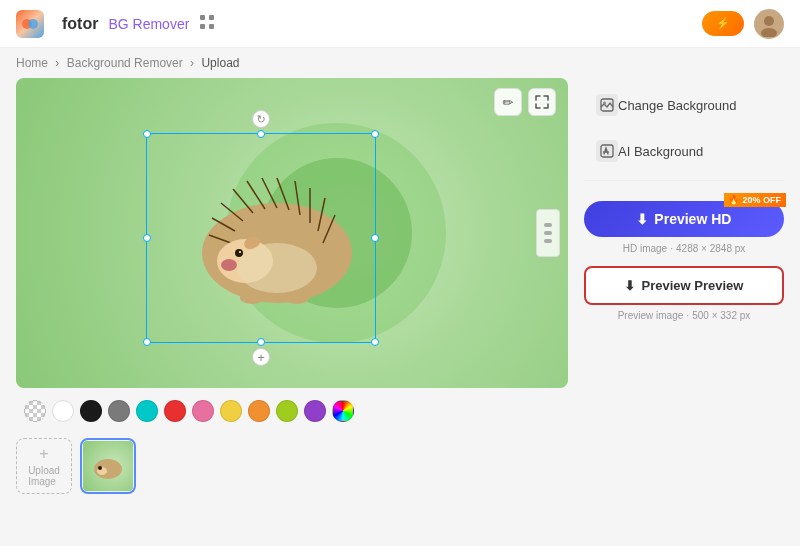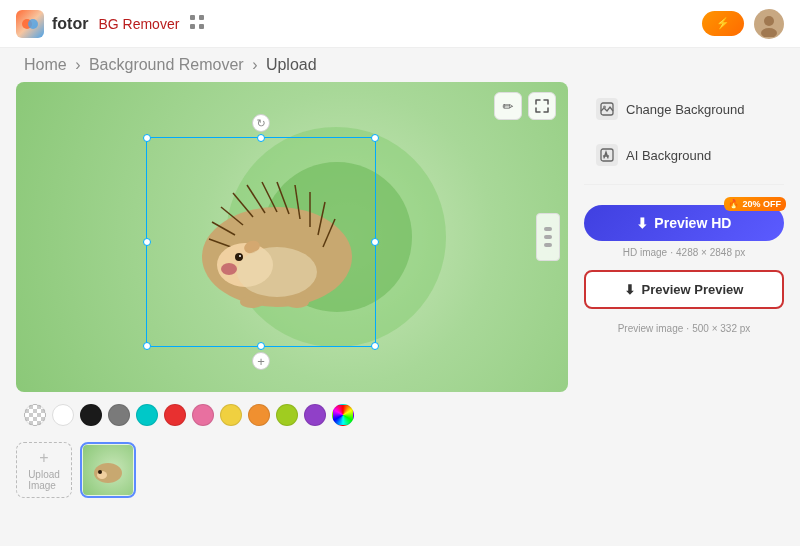--- a/index.html
+++ b/index.html
@@ -24,42 +24,42 @@
       justify-content: space-between;
     }
     .header-left {
       display: flex;
       align-items: center;
       gap: 10px;
     }
     .logo {
       display: flex;
       align-items: center;
-      gap: 8px;
+      gap: 18px;
     }
     .logo-icon {
       width: 28px;
       height: 28px;
       border-radius: 6px;
       background: linear-gradient(135deg, #ff6b35, #f7c59f, #4da3e8);
       display: flex;
       align-items: center;
       justify-content: center;
       font-size: 10px;
       color: white;
       font-weight: bold;
     }
     .logo-text {
       font-size: 16px;
       font-weight: 600;
       color: #333;
     }
     .tool-name {
       font-size: 14px;
-      color: #b91c1c;
+      color: #8b5cf6;
       font-weight: 500;
     }
     .grid-icon {
       color: #888;
       font-size: 16px;
       cursor: pointer;
     }
     .header-right {
       display: flex;
       align-items: center;
@@ -86,22 +86,22 @@
       background: #c8a882;
       overflow: hidden;
       display: flex;
       align-items: center;
       justify-content: center;
       font-size: 18px;
     }
 
     
     .breadcrumb {
-      padding: 8px 24px;
-      font-size: 16px;
+      padding: 8px 16px;
+      font-size: 12px;
       color: #888;
       background: #f5f5f5;
     }
     .breadcrumb a { color: #888; text-decoration: none; }
     .breadcrumb .current { color: #555; font-weight: 500; }
     .breadcrumb .sep { margin: 0 4px; }
 
     
     .main {
       display: flex;
@@ -352,21 +352,21 @@
       width: 200px;
       flex-shrink: 0;
       padding-top: 6px;
       display: flex;
       flex-direction: column;
       gap: 4px;
     }
     .panel-option {
       display: flex;
       align-items: center;
-      gap: 8px;
+      gap: 0;
       padding: 10px 12px;
       border-radius: 8px;
       cursor: pointer;
       color: #444;
       font-size: 13px;
       font-weight: 500;
       background: transparent;
       transition: background 0.15s;
     }
     .panel-option-icon {
@@ -402,21 +402,21 @@
     }
     .discount-badge {
       position: absolute;
       top: -8px;
       right: -2px;
       background: linear-gradient(135deg, #ff9500, #ff6b00);
       color: white;
       font-size: 9px;
       font-weight: 700;
       padding: 2px 5px;
-      border-radius: 6px;
+      border-radius: 0;
       white-space: nowrap;
     }
     .hd-info {
       font-size: 10px;
       color: #999;
       text-align: center;
       margin-top: 2px;
     }
 
     
@@ -433,21 +433,21 @@
       color: #333;
       font-size: 13px;
       font-weight: 600;
       cursor: pointer;
       margin-top: 8px;
     }
     .preview-info {
       font-size: 10px;
       color: #999;
       text-align: center;
-      margin-top: 10px;
+      margin-top: 1px;
     }
 
     
     .divider {
       border: none;
       border-top: 1px solid #eee;
       margin: 4px 0;
     }
   </style>
 </head>

